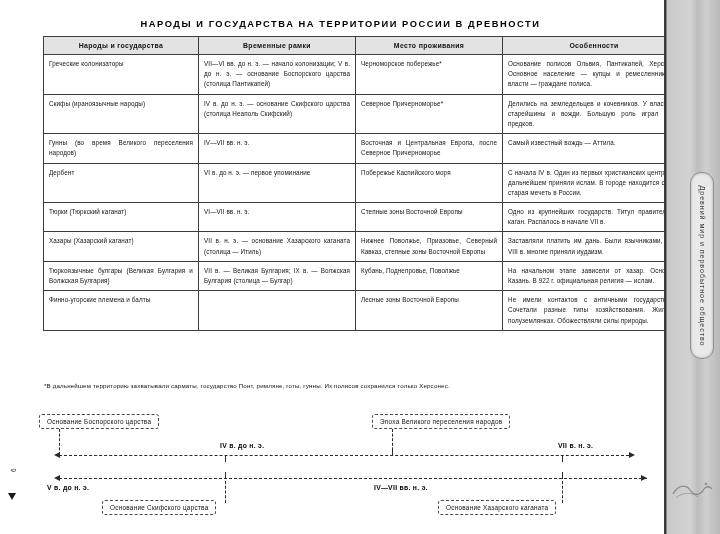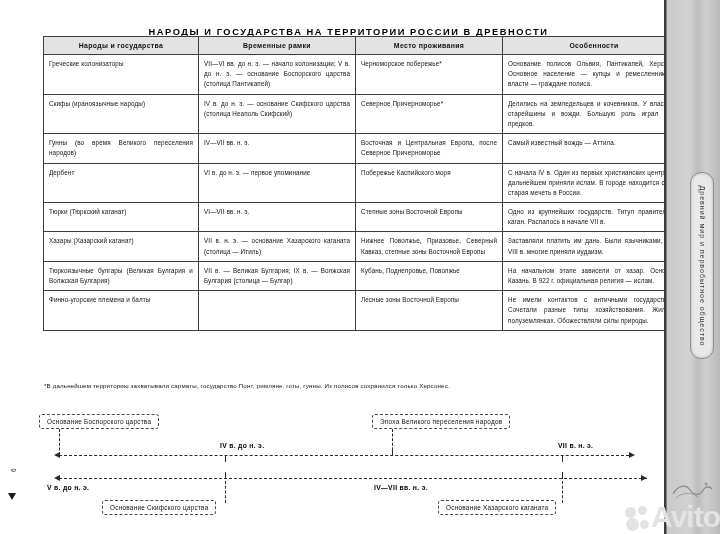--- a/index.html
+++ b/index.html
@@ -44,21 +44,21 @@
   .avito .dots i:nth-child(3){width:13px;height:13px;left:1px;top:12px;}
   .avito .dots i:nth-child(4){width:9px;height:9px;left:15px;top:14px;}
   .scribble{
     position:absolute;right:6px;bottom:32px;width:44px;height:22px;opacity:.55;
   }
 
   
   .content{position:absolute;left:0;top:0;width:665px;height:534px;}
 
   h1.title{
-    margin:16px;position:absolute;left:0;top:11px;width:665px;
+    margin:8px;position:absolute;left:0;top:11px;width:665px;
     text-align:center;
     font-size:9.3px;font-weight:bold;letter-spacing:1.55px;
     color:#000;
   }
 
   table.main{
     position:absolute;left:43px;top:36px;width:614px;
     border-collapse:collapse;
     table-layout:fixed;
   }
@@ -267,17 +267,14 @@
   <div class="edge-tab">
     <span>Древний  мир  и  первобытное  общество</span>
   </div>
 
   <svg class="scribble" viewBox="0 0 44 22">
     <path d="M3 14 C8 5, 16 4, 20 10 C24 16, 30 16, 34 9 C36 6, 40 6, 42 9" fill="none" stroke="#555" stroke-width="1.3"></path>
     <path d="M6 18 C12 12, 22 12, 28 17" fill="none" stroke="#777" stroke-width="1"></path>
     <circle cx="36" cy="4" r="1.4" fill="#666"></circle>
   </svg>
 
-  <div class="avito">
-    <span class="dots"><i></i><i></i><i></i><i></i></span><span>Avito</span>
-  </div>
 
 </div>
 
 </body></html>

